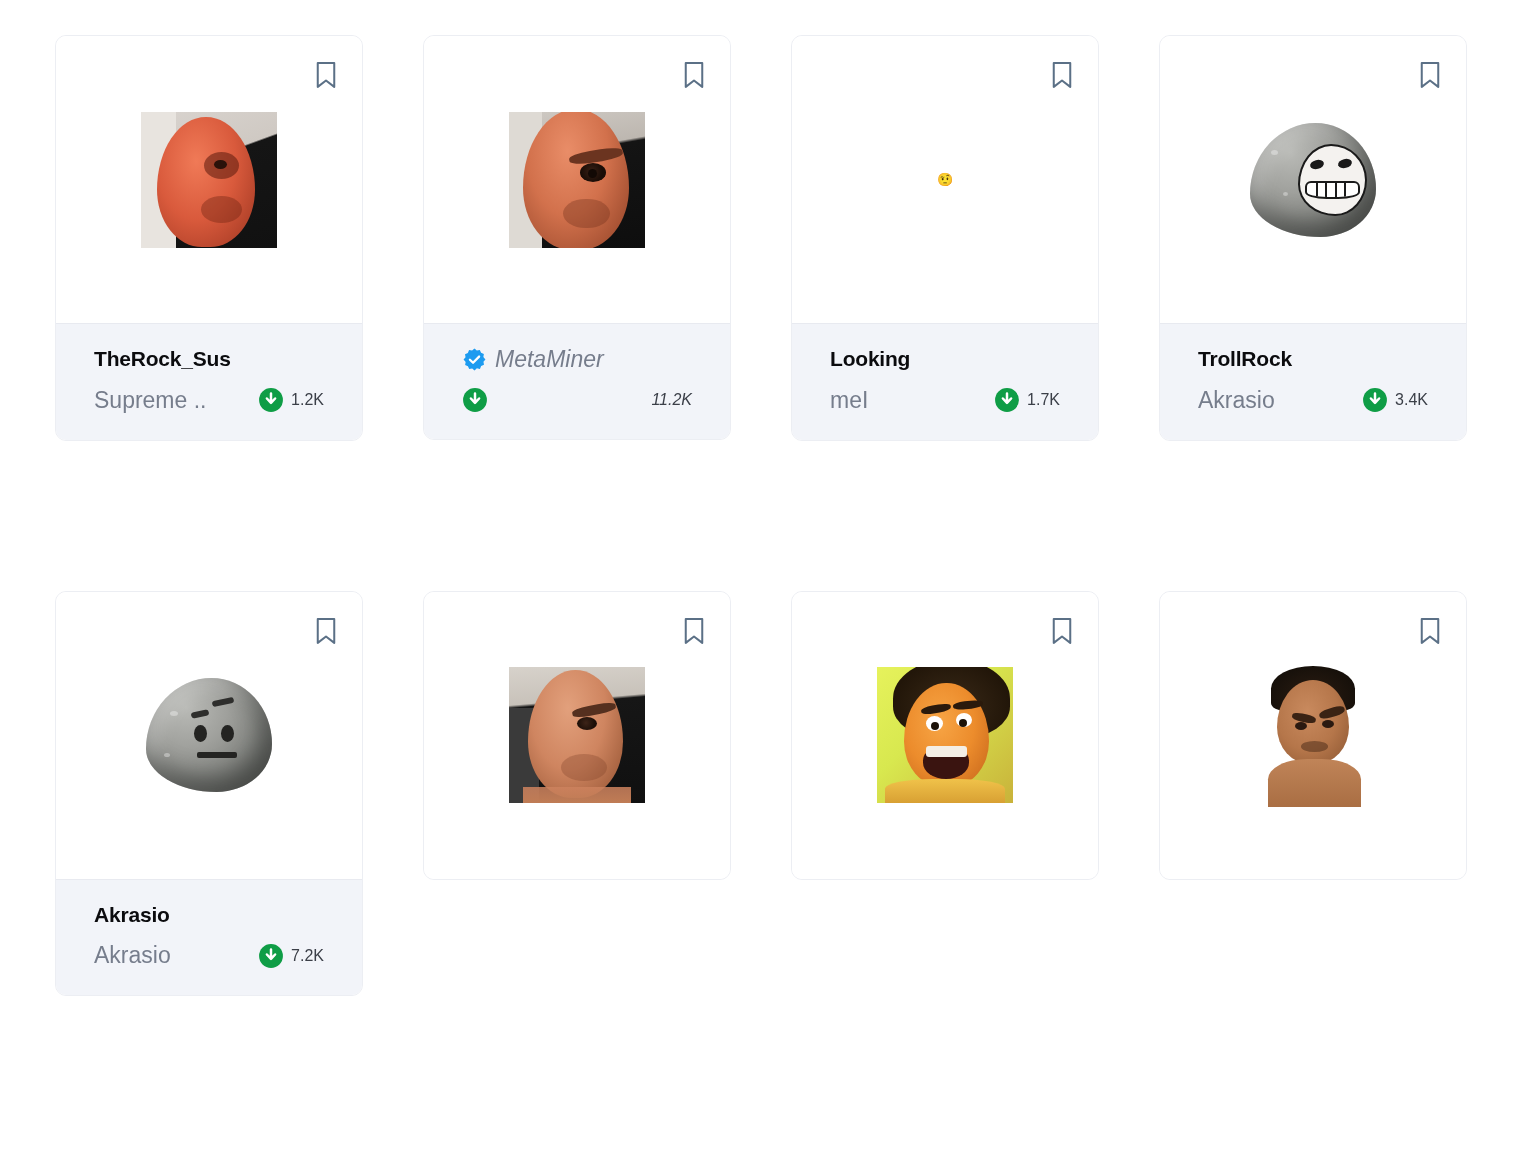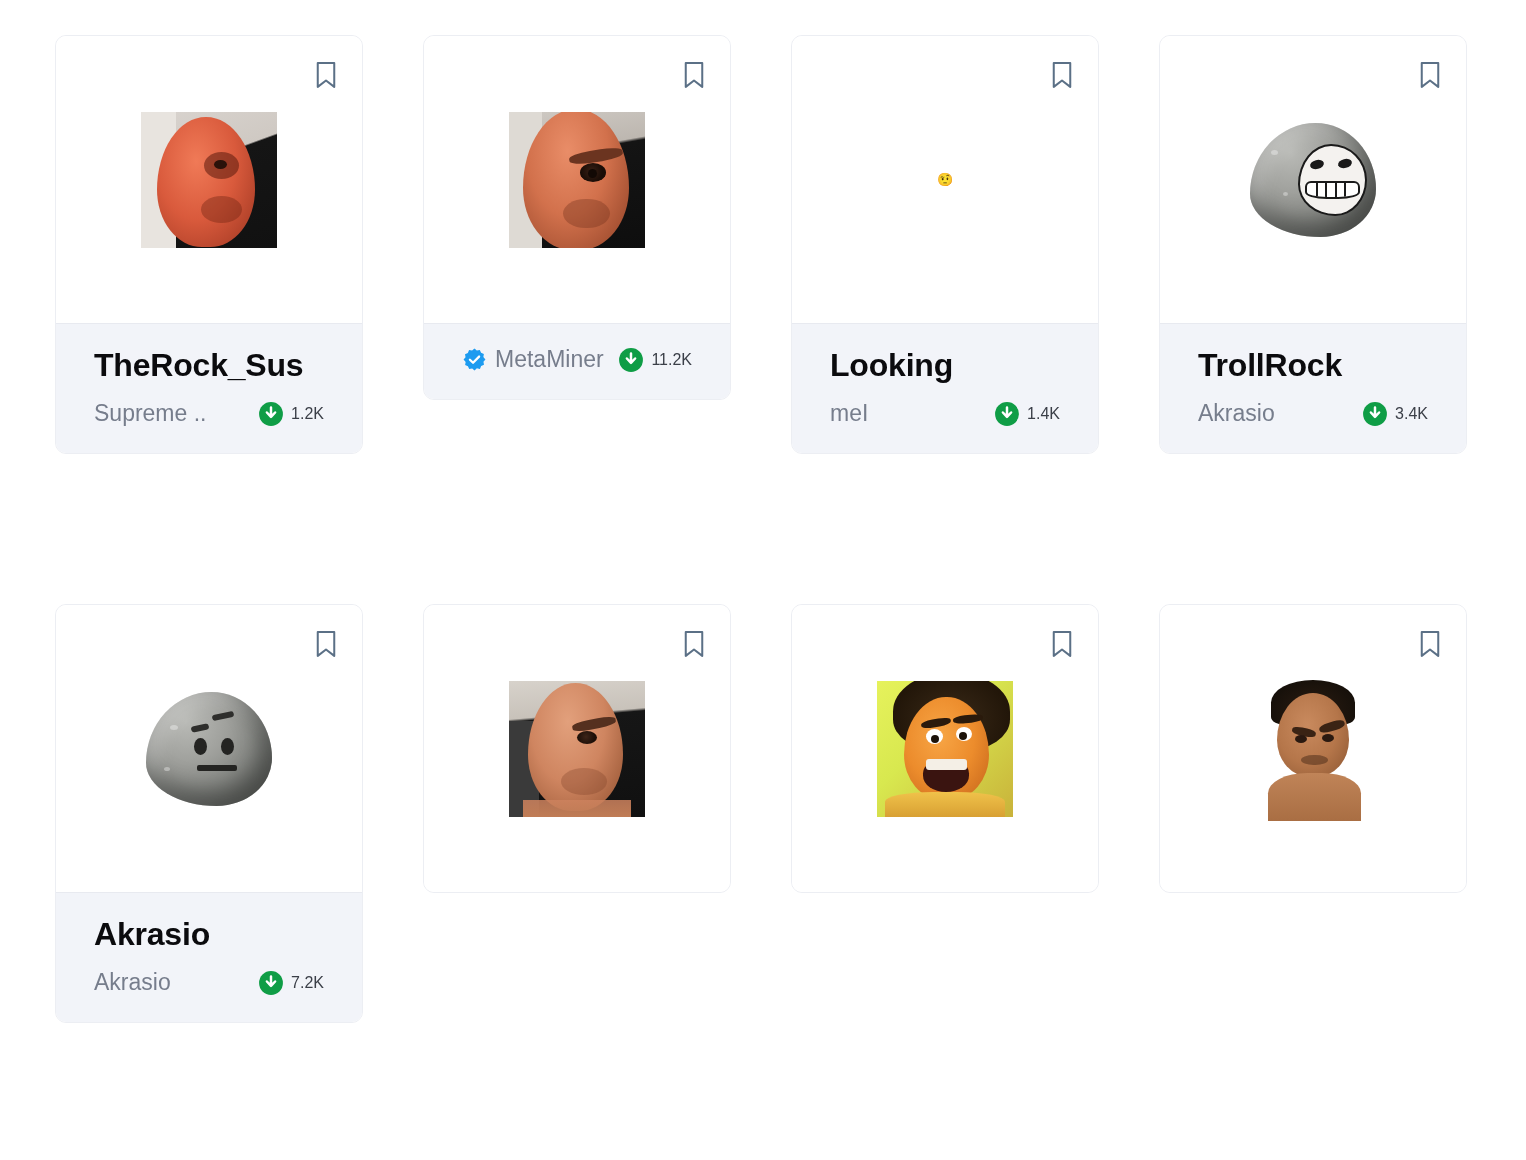--- a/index.html
+++ b/index.html
@@ -130,21 +130,21 @@
   .card-footer {
     background: #f2f4f9;
     border-top: 1px solid #e8eaf0;
     padding: 22px 38px 26px 38px;
     display: flex;
     flex-direction: column;
     gap: 15px;
   }
 
   .card-title {
-    font-size: 32px;
+    font-size: 21px;
     font-weight: 700;
     color: #0b0b0e;
     letter-spacing: -0.2px;
     line-height: 1.22;
     word-break: break-all;
   }
 
   .meta-row {
     display: flex;
     align-items: center;
@@ -172,23 +172,23 @@
     gap: 7px;
     font-size: 16px;
     color: #3b3f48;
     white-space: nowrap;
     flex: none;
   }
 
   .dl-icon { width: 26px; height: 26px; flex: none; line-height: 0; }
 
   
-  .card.stacked .meta-row { flex-direction: row; align-items: stretch; gap: 14px; }
+  .card.stacked .meta-row { flex-direction: column; align-items: stretch; gap: 14px; font-style: italic; }
   .card.stacked .author { justify-content: flex-start; }
-  .card.stacked .downloads { justify-content: center; }
+  .card.stacked .downloads { justify-content: space-between; }
 </style>
 </head>
 <body>
 
 <div class="grid">
 
   <div class="card">
     <div class="card-media">
       <button class="bookmark-btn">
         <svg viewBox="0 0 24 30" width="22" height="28" fill="none" stroke="#5b7086" stroke-width="2.2" stroke-linejoin="round">
@@ -285,21 +285,21 @@
         <div class="author">
           <span>meI</span>
         </div>
         <div class="downloads">
           <span class="dl-icon">
             <svg viewBox="0 0 24 24" width="26" height="26">
                 <circle cx="12" cy="12" r="11" fill="#0f9d46"></circle>
                 <path d="M12 6 v8 M8.2 10.6 L12 14.6 L15.8 10.6" stroke="#fff" stroke-width="2.3" fill="none" stroke-linecap="round" stroke-linejoin="round"></path>
               </svg>
           </span>
-          <span>1.4K</span>
+          <span>1.7K</span>
         </div>
       </div>
     </div>
   </div>
 
   <div class="card">
     <div class="card-media">
       <button class="bookmark-btn">
         <svg viewBox="0 0 24 30" width="22" height="28" fill="none" stroke="#5b7086" stroke-width="2.2" stroke-linejoin="round">
           <path d="M3 2 h18 v26 l-9 -7 -9 7 z"></path>

